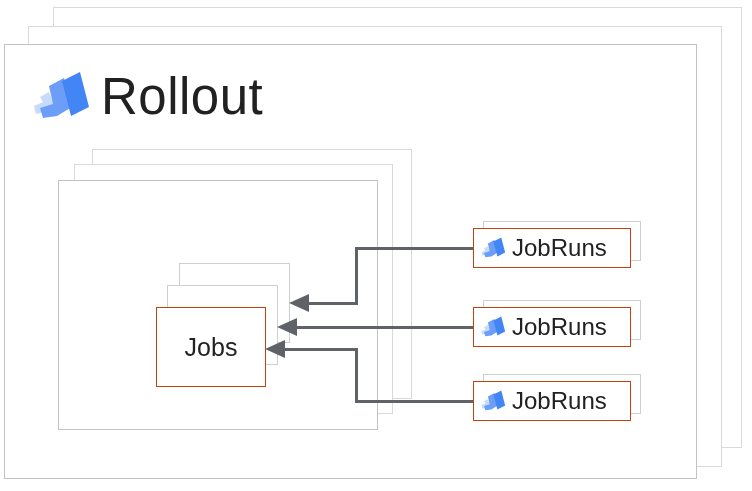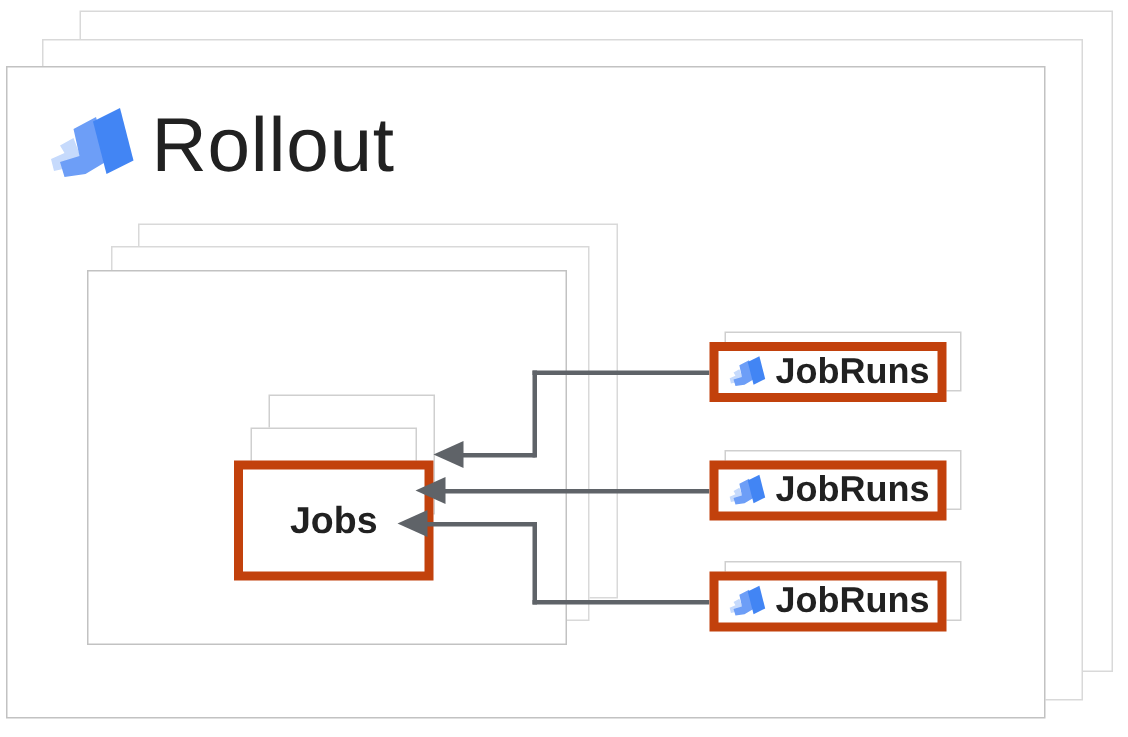--- a/index.html
+++ b/index.html
@@ -15,21 +15,21 @@
   .abs { position: absolute; }
   
   .card {
     position: absolute;
     background: #ffffff;
     box-sizing: border-box;
   }
   .card.shadow-big   { border: 1px solid #d9d9d9; }
   .card.front-big    { border: 1px solid #c2c2c2; }
   .card.shadow-box   { border: 1px solid #cfcfcf; }
-  .card.front-box    { border: 6px solid #c2410c; font-weight: bold; }
+  .card.front-box    { border: 1px solid #c2410c; }
 
   .rollout-title {
     position: absolute;
     left: 101px; top: 69px;
     font-size: 51px;
     line-height: 56px;
     letter-spacing: 0.5px;
     color: #212121;
     white-space: nowrap;
   }
@@ -87,21 +87,21 @@
     </svg>
   </div>
   <div class="rollout-title">Rollout</div>
 
   <div class="card shadow-big" style="left:92px; top:149px; width:320px; height:250px;"></div>
   <div class="card shadow-big" style="left:74px; top:164px; width:319px; height:250px;"></div>
   <div class="card front-big" style="left:58px; top:180px; width:320px; height:250px;"></div>
 
   <div class="card shadow-box" style="left:179px; top:263px; width:111px; height:80px;"></div>
   <div class="card shadow-box" style="left:167px; top:285px; width:111px; height:80px;"></div>
-  <div class="card front-box jobs-front" style="left:156px; top:307px; width:133px; height:80px;">
+  <div class="card front-box jobs-front" style="left:156px; top:307px; width:110px; height:80px;">
     <span>Jobs</span>
   </div>
 
   <div class="aline" style="left:355px; top:247px; width:118px; height:3px;"></div>
   <div class="aline" style="left:355px; top:247px; width:3px;  height:58px;"></div>
   <div class="aline" style="left:305px; top:302px; width:52px; height:3px;"></div>
   <div class="ahead" style="left:289px; top:294px;"></div>
 
   <div class="aline" style="left:294px; top:326px; width:179px; height:3px;"></div>
   <div class="ahead" style="left:277px; top:318px;"></div>

